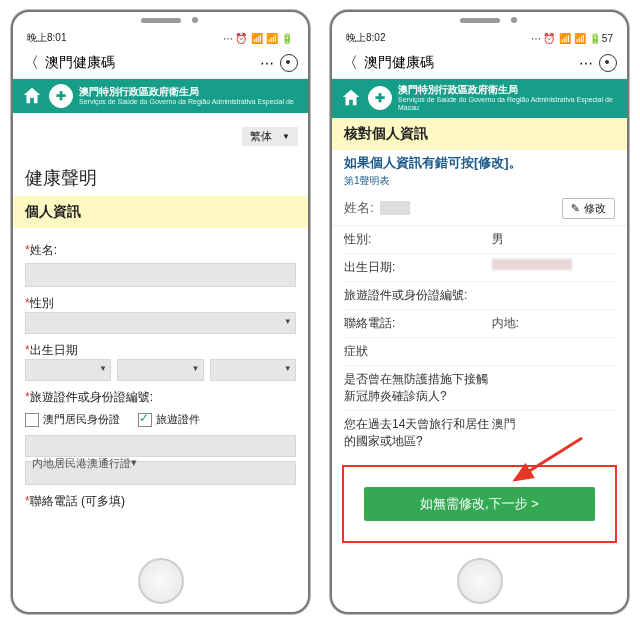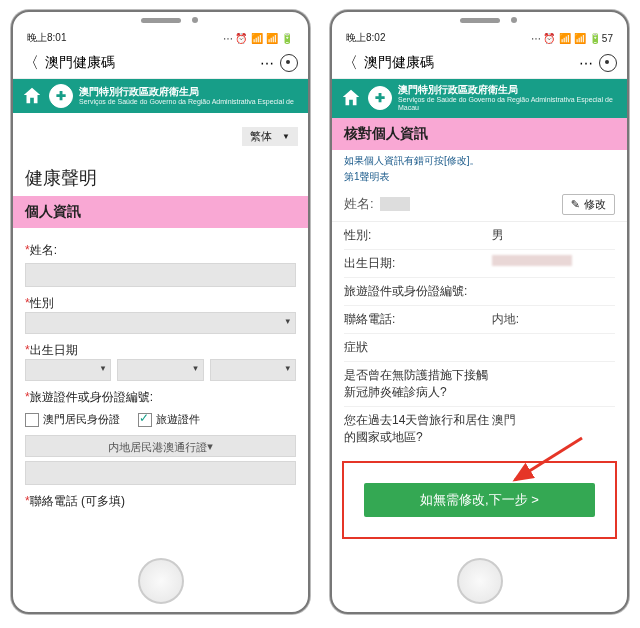--- a/index.html
+++ b/index.html
@@ -100,47 +100,47 @@
   }
   
   .lang-row { text-align: right; padding: 14px 10px; }
   .lang-select {
     display: inline-flex; align-items: center;
     background: #eaeaea; padding: 2px 8px; font-size: 11px; gap: 10px;
   }
   .lang-select .caret { font-size: 8px; }
   .h1 { font-size: 18px; font-weight: 400; padding: 6px 12px; }
   .mint-bar {
-    background: #f9a8d4; padding: 7px 12px; font-size: 14px; font-weight: 600;
+    background: #fef9c3; padding: 7px 12px; font-size: 14px; font-weight: 600;
   }
   .form-body { padding: 6px 12px; }
   .label { font-size: 12px; margin-top: 8px; }
   .req { color: #d33; }
   .field {
     height: 22px; background: #e6e6e6; border: 1px solid #d7d7d7; margin-top: 4px;
   }
   .row-3 { display: flex; gap: 6px; }
   .row-3 .dd {
     flex: 1; height: 22px; background: #e6e6e6; border: 1px solid #d7d7d7;
     font-size: 9px; text-align: right; padding: 3px 5px 0 0; box-sizing: border-box;
     color: #444;
   }
   .check-row { display: flex; gap: 18px; margin-top: 6px; align-items: center; font-size: 11px;}
   .chk { width: 12px; height: 12px; border: 1px solid #888; display: inline-block; vertical-align: middle; margin-right: 4px; position: relative;}
   .chk.checked::after {
     content: "✓"; position: absolute; left: 0; top: -3px; font-size: 12px; color: #179e88;
   }
   .sel-line {
     height: 22px; background: #e6e6e6; border: 1px solid #d7d7d7; margin-top: 8px;
-    font-size: 11px; padding: 4px 6px 0; box-sizing: border-box;
-    display: flex; justify-content: center; color: #555;
+    font-size: 11px; padding: 20px 6px 0; box-sizing: border-box;
+    display: flex; justify-content: flex-start; color: #555;
   }
 
   
-  .r-note { font-size: 10px; color: #1a5a8a; padding: 4px 12px 0; }
+  .r-note { font-size: 13px; color: #1a5a8a; padding: 4px 12px 0; font-weight: bold; }
   .r-note2 { font-size: 10px; color: #1a5a8a; padding: 2px 12px 4px; }
   .name-row {
     display: flex; align-items: center; padding: 6px 12px; gap: 6px;
     border-bottom: 1px solid #eee;
   }
   .name-lbl { font-size: 13px; color: #555; }
   .name-val { width: 30px; height: 14px; background: #ddd; }
   .spacer { flex: 1; }
   .edit-btn {
     border: 1px solid #bbb; padding: 2px 8px; font-size: 11px; border-radius: 2px;

